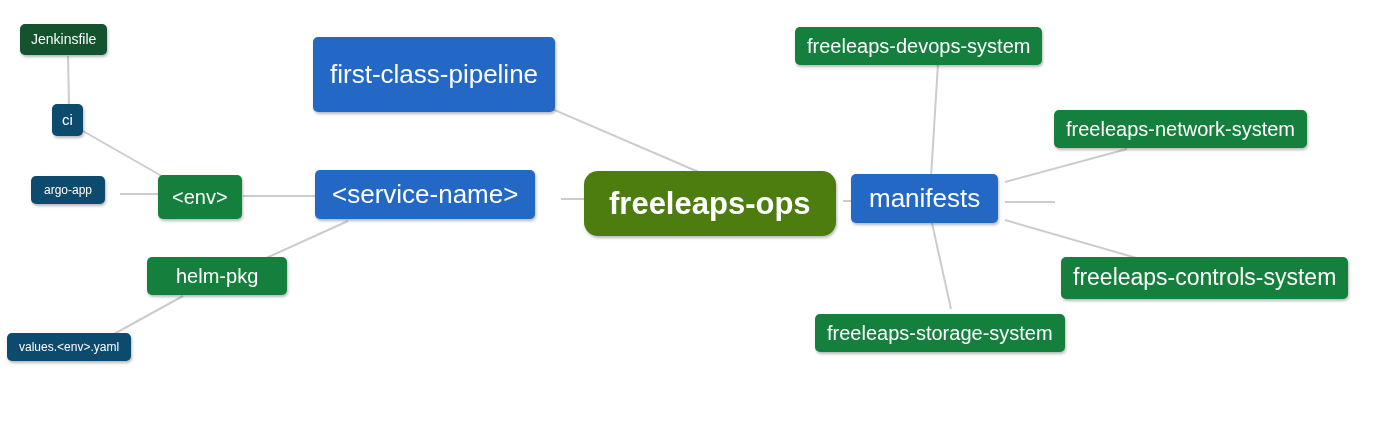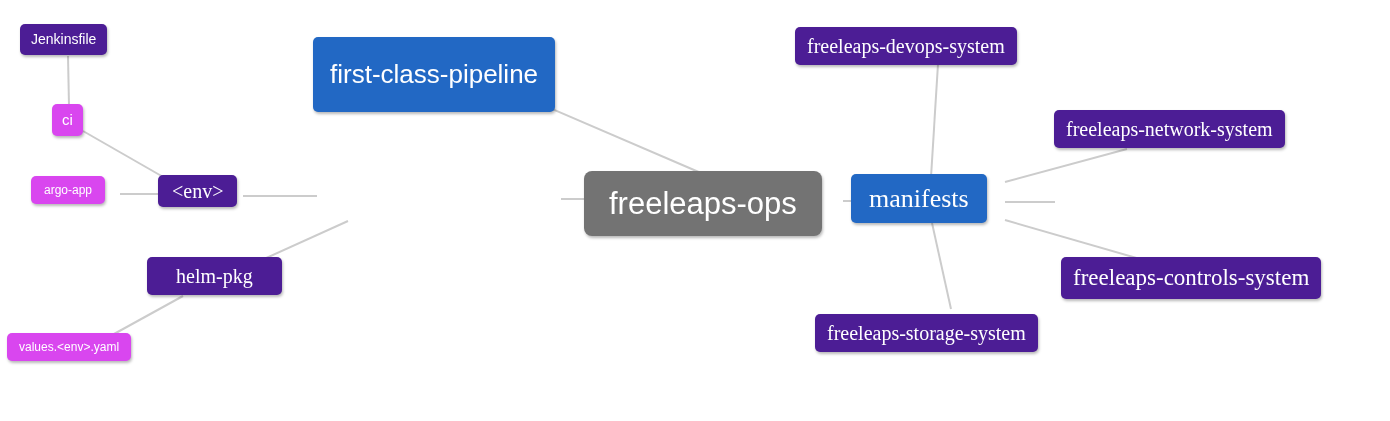--- a/index.html
+++ b/index.html
@@ -16,35 +16,35 @@
     position:absolute;
     color:#ffffff;
     white-space:nowrap;
     border-radius:5px;
     box-shadow:1px 2px 3px rgba(0,0,0,0.28);
     line-height:1.2;
     display:inline-block;
     cursor:pointer;
   }
   .blue{background:#2268c4;}
-  .green{background:#4c1d95;font-family:Liberation Serif, serif;}
-  .red{background:#d946ef;}
-  .orange{background:#4c1d95;}
-  .dark{background:#737373;border-radius:8px;}
+  .green{background:#15803d;}
+  .red{background:#0c4a6e;}
+  .orange{background:#14532d;}
+  .dark{background:#4d7c0f;border-radius:14px;font-weight:bold;}
 
   .n-jenkinsfile{left:20px;top:24px;font-size:14px;padding:7px 11px;}
   .n-ci{left:52px;top:104px;font-size:15px;padding:7px 10px;}
   .n-argo{left:31px;top:176px;font-size:12px;padding:7px 13px;}
-  .n-env{left:158px;top:175px;font-size:20px;padding:4px 14px;}
+  .n-env{left:158px;top:175px;font-size:20px;padding:10px 14px;}
   .n-helm{left:147px;top:257px;font-size:20px;padding:7px 29px;}
   .n-values{left:7px;top:333px;font-size:12px;padding:7px 12px;}
   .n-fcp{left:313px;top:37px;font-size:26px;padding:22px 17px;}
   .n-service{left:315px;top:170px;font-size:26px;padding:9px 17px;}
   .n-ops{left:584px;top:171px;font-size:31px;padding:14px 25px;}
-  .n-manifests{left:851px;top:174px;font-size:26px;padding:9px 18px;font-family:Liberation Serif, serif;}
+  .n-manifests{left:851px;top:174px;font-size:26px;padding:9px 18px;}
   .n-devops{left:795px;top:27px;font-size:20px;padding:7px 12px;}
   .n-network{left:1054px;top:110px;font-size:20px;padding:7px 12px;}
   .n-monitoring{left:1051px;top:186px;font-size:20px;padding:7px 12px;}
   .n-controls{left:1061px;top:257px;font-size:23px;padding:7px 12px;}
   .n-storage{left:815px;top:307px;font-size:20px;padding:7px 12px;margin-top:7px;}
 </style>
 </head>
 <body>
 
 <div class="canvas">
@@ -66,20 +66,21 @@
     <line x1="932" y1="223" x2="951" y2="309"></line>
   </svg>
 
   <div class="node orange n-jenkinsfile">Jenkinsfile</div>
   <div class="node red n-ci">ci</div>
   <div class="node red n-argo">argo-app</div>
   <div class="node green n-env">&lt;env&gt;</div>
   <div class="node green n-helm">helm-pkg</div>
   <div class="node red n-values">values.&lt;env&gt;.yaml</div>
   <div class="node blue n-fcp">first-class-pipeline</div>
+  <div class="node blue n-service">&lt;service-name&gt;</div>
   <div class="node dark n-ops">freeleaps-ops</div>
   <div class="node blue n-manifests">manifests</div>
   <div class="node green n-devops">freeleaps-devops-system</div>
   <div class="node green n-network">freeleaps-network-system</div>
   <div class="node green n-controls">freeleaps-controls-system</div>
   <div class="node green n-storage">freeleaps-storage-system</div>
 
 </div>
 
 </body></html>

